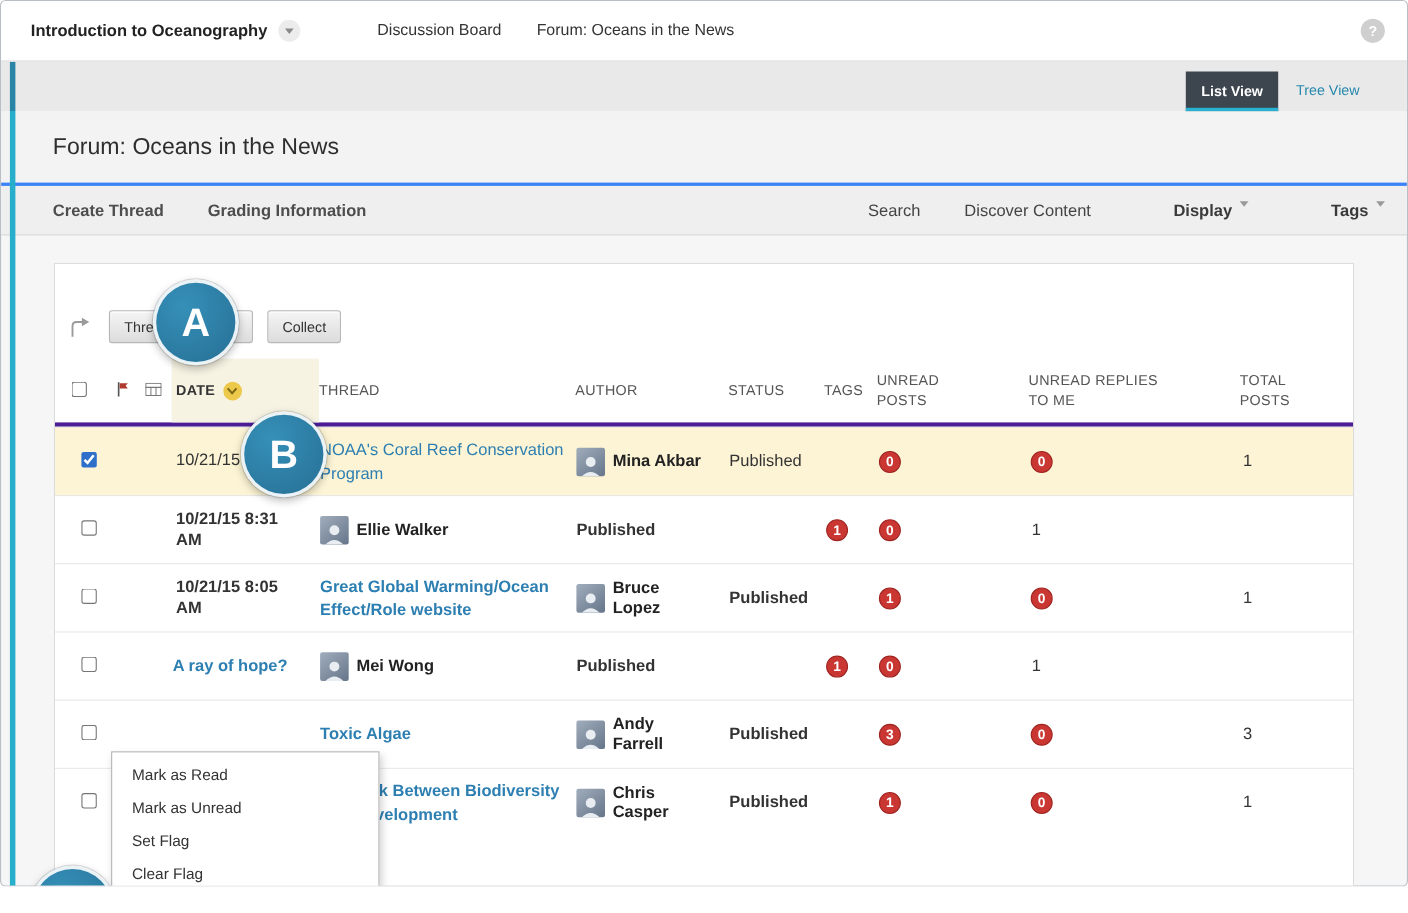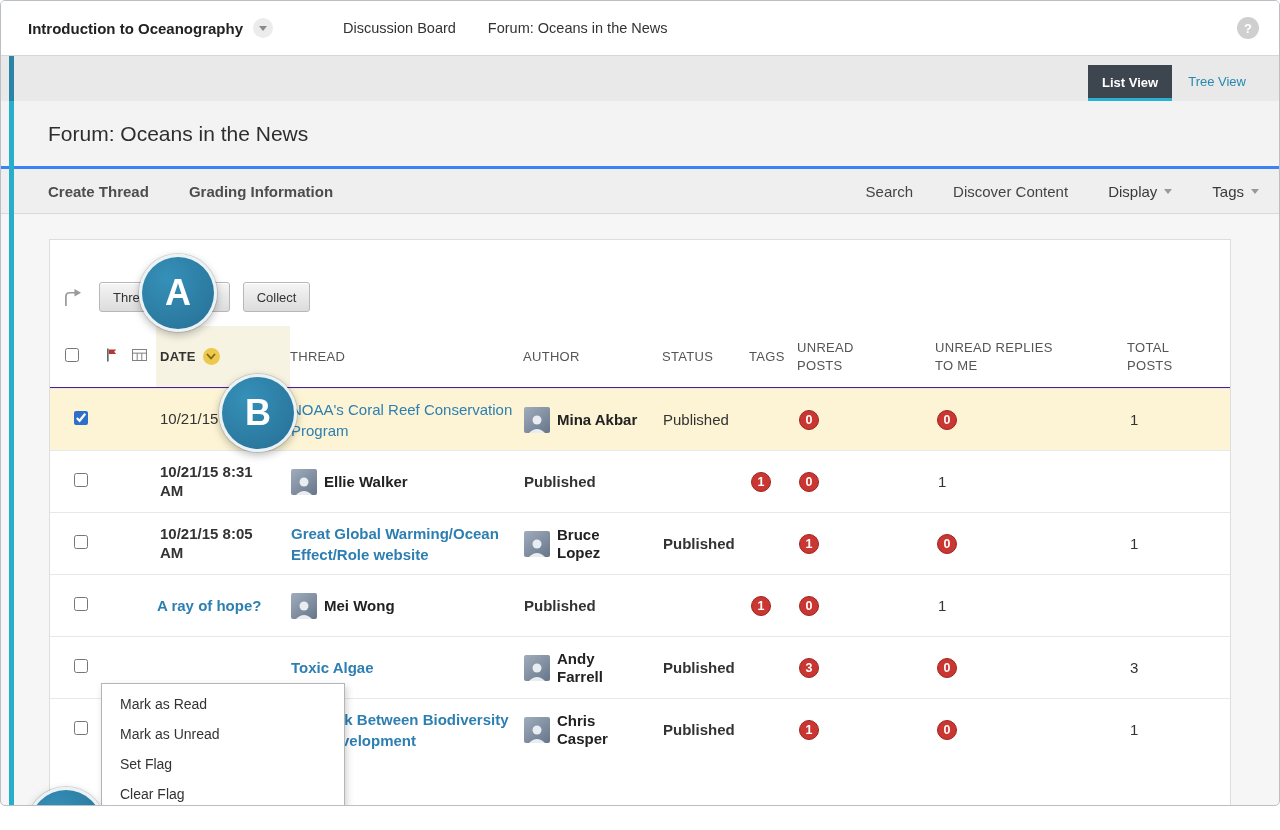--- a/index.html
+++ b/index.html
@@ -13,45 +13,45 @@
   .circle-chev { width:20px; height:20px; border-radius:50%; background:#ececec; display:inline-flex; align-items:center; justify-content:center; margin-left:10px; cursor:pointer; }
   .chev { width:0; height:0; border-left:4px solid transparent; border-right:4px solid transparent; border-top:5px solid #8a8a8a; display:inline-block; }
   .crumbs { display:flex; gap:32px; margin-left:70px; font-size:14.5px; color:#333; }
   .crumbs a { color:#333; text-decoration:none; cursor:pointer; }
   .help-icon { margin-left:auto; width:22px; height:22px; border-radius:50%; background:#cfcfcf; color:#fff; font-weight:700; font-size:13px; display:flex; align-items:center; justify-content:center; cursor:pointer; }
 
   
   .content { position:relative; height:774px; }
   .teal-stripe { position:absolute; left:8px; top:0; bottom:0; width:5px; background:linear-gradient(#2a84a6 0px,#2a84a6 45px,#27aecb 45px,#27aecb 100%); z-index:4; }
 
-  .gray-band { height:45px; background:#e9e9e9; display:flex; justify-content:flex-end; align-items:flex-end; padding-right:15px; }
+  .gray-band { height:45px; background:#e9e9e9; display:flex; justify-content:flex-end; align-items:flex-end; padding-right:25px; }
   .tab-list { background:#3d464e; color:#fff; font-size:13px; font-weight:700; padding:10px 14px 8px; border-bottom:3px solid #29b1d2; cursor:pointer; }
   .tab-tree { font-size:13px; color:#2789ad; padding:0 18px 12px 16px; text-decoration:none; cursor:pointer; }
 
   .title-area { height:65px; background:#f3f3f3; display:flex; align-items:center; padding-left:47px; }
   .page-title { font-size:21px; font-weight:400; color:#2e2e2e; }
 
   .action-bar { height:48px; background:#efefef; border-top:3px solid #3b82f6; border-bottom:1px solid #d9d9d9; display:flex; align-items:center; padding:0 20px 0 47px; font-size:15px; }
   .ab-left { display:flex; gap:40px; }
   .ab-left span { font-weight:700; color:#4d4d4d; cursor:pointer; }
   .ab-right { margin-left:auto; display:flex; gap:40px; align-items:center; }
   .ab-right .plain { color:#444; cursor:pointer; }
-  .ab-right .menu { font-weight:400; color:#3a3a3a; cursor:pointer; display:inline-flex; align-items:center; gap:7px; }
+  .ab-right .menu { font-weight:700; color:#3a3a3a; cursor:pointer; display:inline-flex; gap:7px;margin-left:35px; }
   .chev-sm { width:0; height:0; border-left:4px solid transparent; border-right:4px solid transparent; border-top:5px solid #999; display:inline-block; }
 
   
   .panel { margin:25px 48px 0; background:#fff; border:1px solid #ddd; padding-bottom:30px; min-height:600px; }
   .panel-toolbar { display:flex; align-items:center; gap:14px; padding:42px 0 14px 12px; }
   .panel-toolbar.bottom { padding:14px 0 18px 51px; }
   .btn { height:30px; display:inline-flex; align-items:center; gap:8px; padding:0 13px; font-size:13px; color:#333; background:linear-gradient(#f5f5f5,#dcdcdc); border:1px solid #b7b7b7; border-radius:3px; box-shadow:inset 0 1px 0 #fff; cursor:pointer; }
   .btn + .btn { margin-left:4px; }
   .toolbar-btns { display:flex; gap:9px; }
 
   .trow { display:grid; grid-template-columns:56px 26px 24px 134px 233px 139px 87px 48px 138px 192px 1fr; align-items:center; }
-  .thead { height:62px; border-bottom:1px solid #4c1d95; font-size:13px; color:#555; letter-spacing:.3px; }
+  .thead { height:62px; border-bottom:4px solid #4c1d95; font-size:13px; color:#555; letter-spacing:.3px; }
   .thead .hcell { line-height:1.35; }
   .hcell-date { align-self:stretch; display:flex; align-items:center; background:#f7f3e3; padding-left:4px; font-weight:700; color:#333; cursor:pointer; }
   .sort-pill { width:17px; height:17px; border-radius:50%; background:#ecc84b; display:inline-flex; align-items:center; justify-content:center; margin-left:7px; flex:0 0 auto; }
   .hdr-narrow { display:inline-block; max-width:80px; }
   .hdr-mid { display:inline-block; max-width:135px; }
   .hdr-small { display:inline-block; max-width:60px; }
   .thead input { margin-left:15px; }
 
   .thread-row { min-height:62px; border-top:1px solid #e8e8e8; font-size:15px; }
   .thread-row:first-of-type { border-top:none; }

